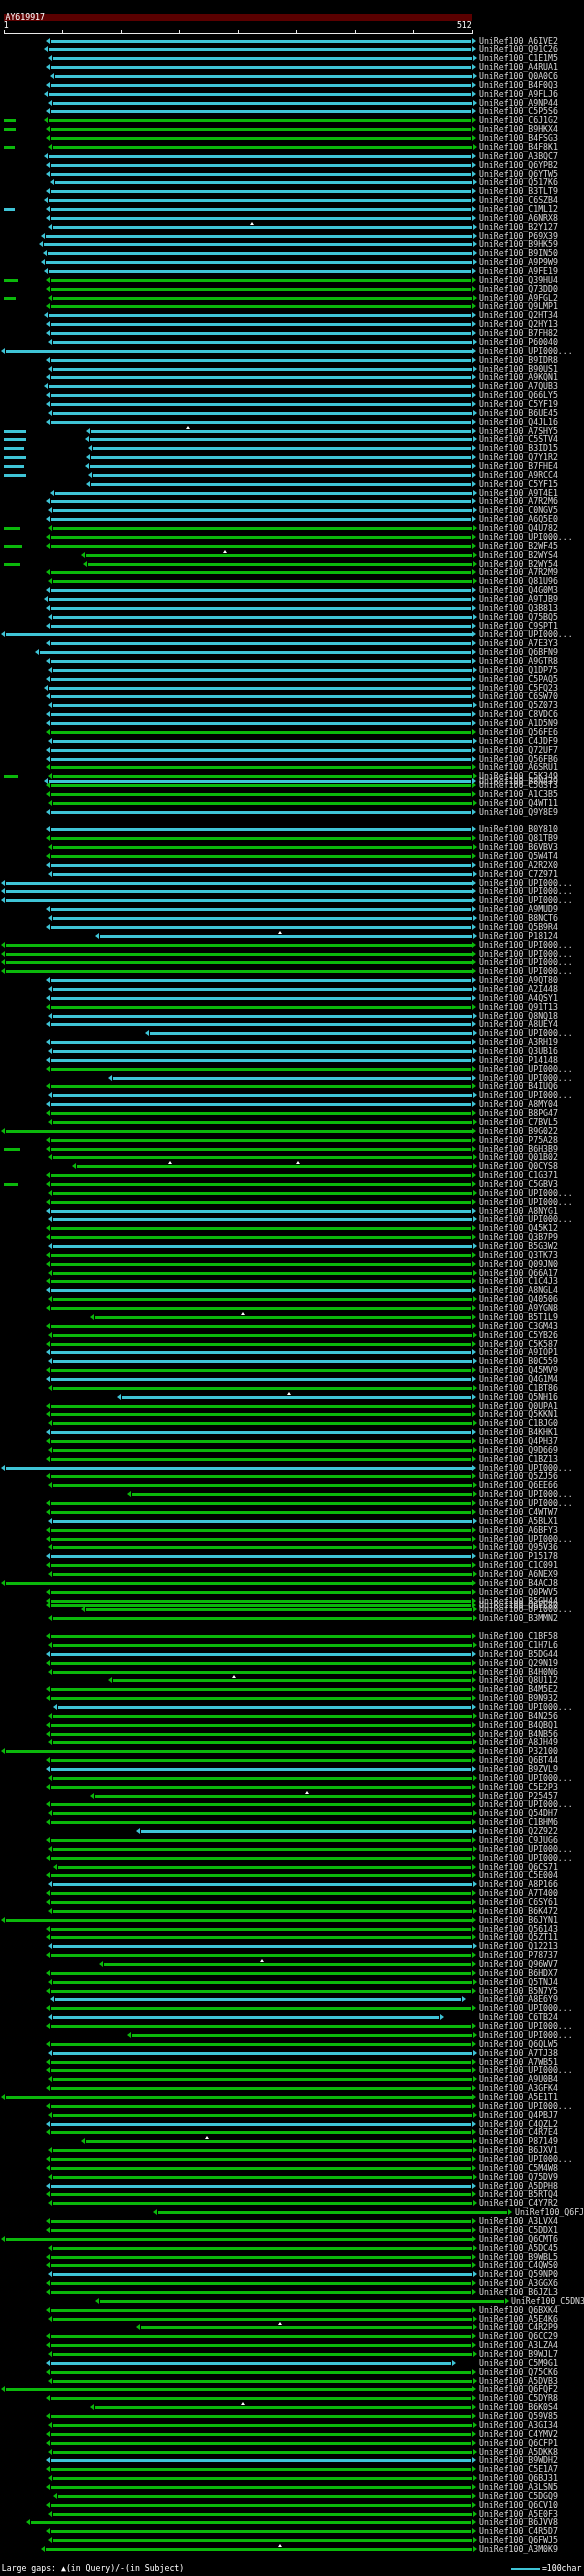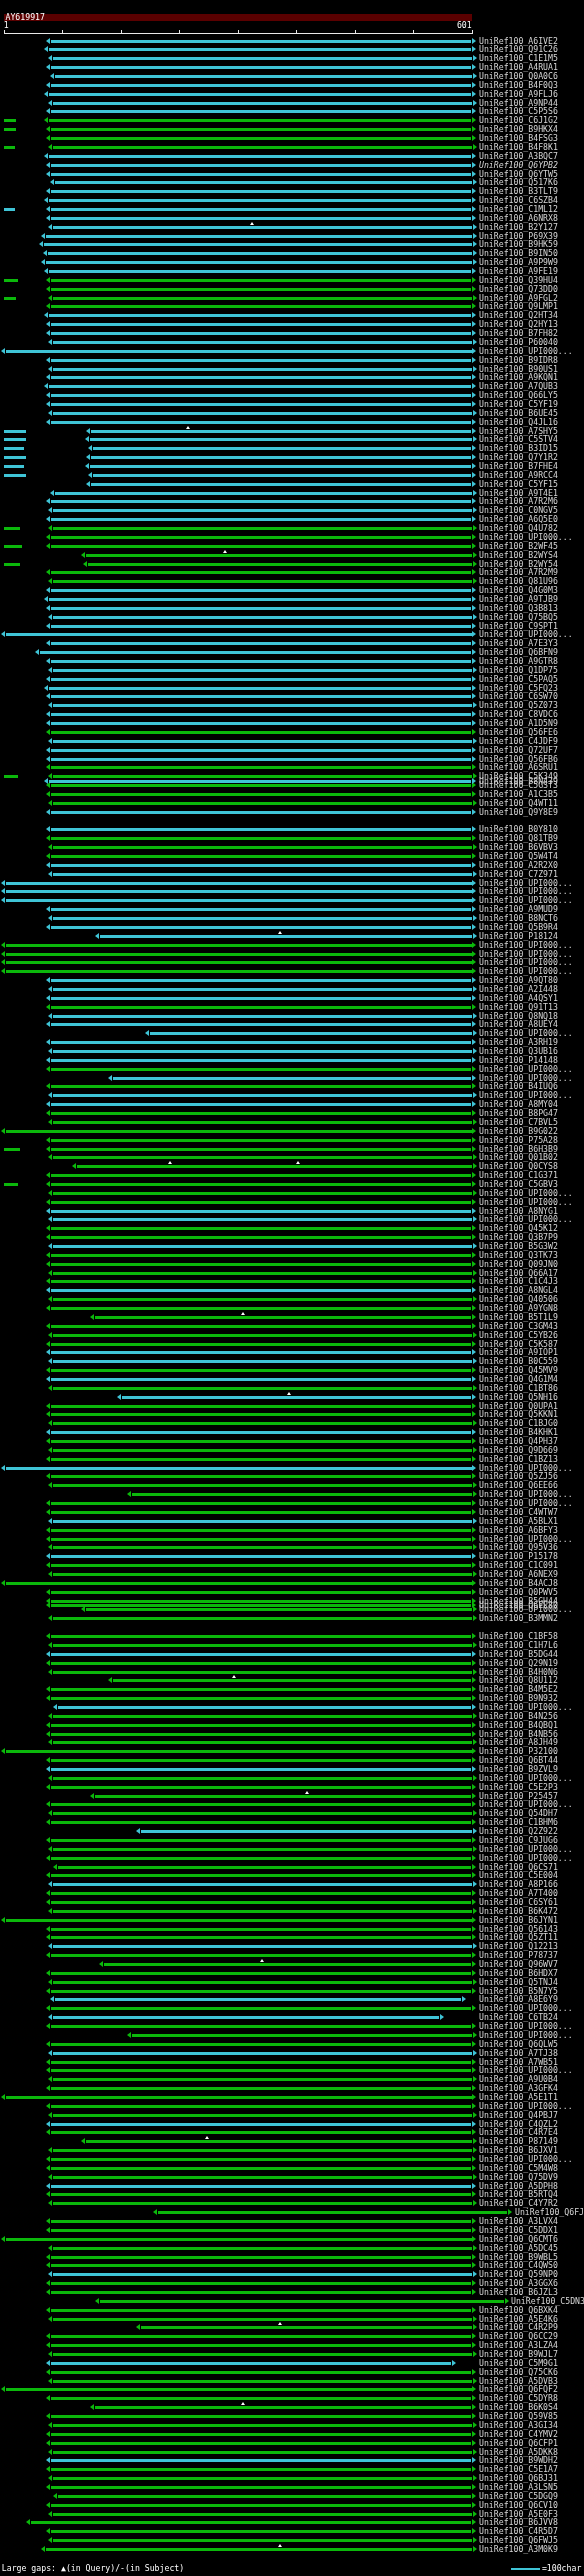--- a/index.html
+++ b/index.html
@@ -38,21 +38,21 @@
 <div id="canvas">
 
   <div id="query-row">
     <div id="query-bar" style="background: rgb(90, 0, 0);"></div>
     <span id="query-label">AY619917</span>
   </div>
 
   <div id="ruler">
     <div id="ruler-line"></div>
     <span id="ruler-start">1</span>
-    <span id="ruler-end">601</span>
+    <span id="ruler-end">512</span>
   <div class="tick" style="left: 0px;"></div>
       <div class="tick" style="left: 58px;"></div>
       <div class="tick" style="left: 117px;"></div>
       <div class="tick" style="left: 175px;"></div>
       <div class="tick" style="left: 234px;"></div>
       <div class="tick" style="left: 292px;"></div>
       <div class="tick" style="left: 351px;"></div>
       <div class="tick" style="left: 409px;"></div>
       <div class="tick" style="left: 468px;"></div>
     </div>
@@ -152,21 +152,21 @@
         <div class="stub" style="left: 3.7px; width: 11px; background: rgb(11, 184, 11);"></div>
         <span class="lbl">UniRef100_B4F8K1</span>
       </div>
       <div class="hit-row" style="top: 152px;">
         <div class="bar" style="left: 49px; width: 422px; background: rgb(63, 196, 214);">
           <i class="ah l" style="border-right-color: rgb(63, 196, 214);"></i>
           <i class="ah r" style="border-left-color: rgb(63, 196, 214);"></i>
         </div>
         <span class="lbl">UniRef100_A3BQC7</span>
       </div>
-      <div class="hit-row" style="top: 161px; font-style: italic;">
+      <div class="hit-row" style="top: 161px;">
         <div class="bar" style="left: 51px; width: 420px; background: rgb(63, 196, 214);">
           <i class="ah l" style="border-right-color: rgb(63, 196, 214);"></i>
           <i class="ah r" style="border-left-color: rgb(63, 196, 214);"></i>
         </div>
         <span class="lbl">UniRef100_Q6YPB2</span>
       </div>
       <div class="hit-row" style="top: 170px;">
         <div class="bar" style="left: 51px; width: 420px; background: rgb(63, 196, 214);">
           <i class="ah l" style="border-right-color: rgb(63, 196, 214);"></i>
           <i class="ah r" style="border-left-color: rgb(63, 196, 214);"></i>

